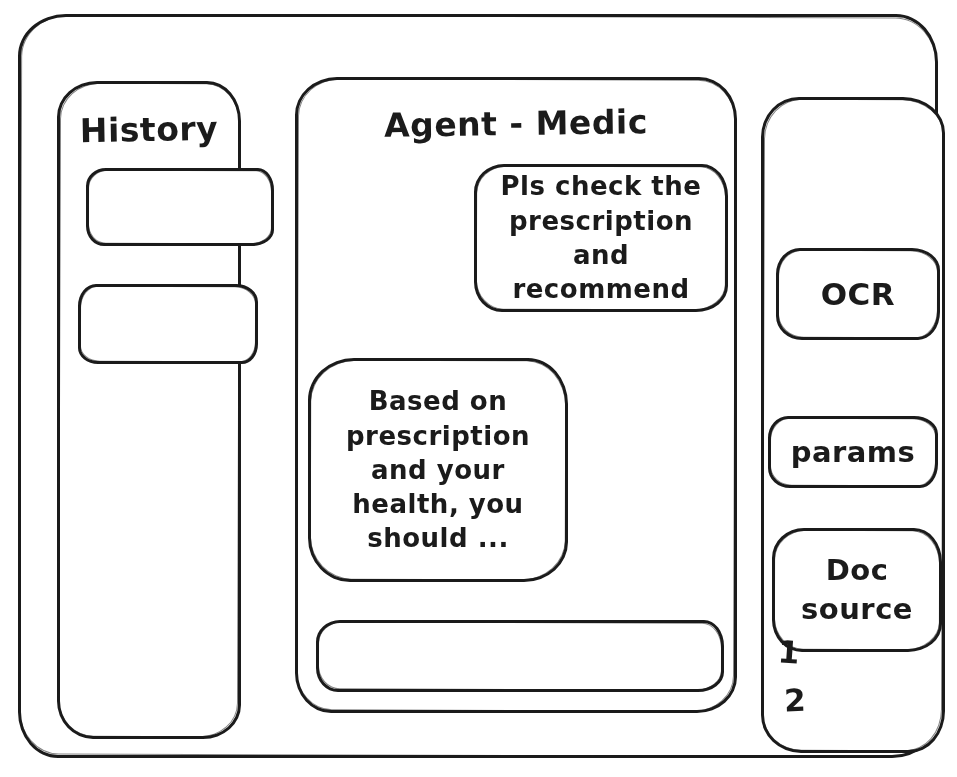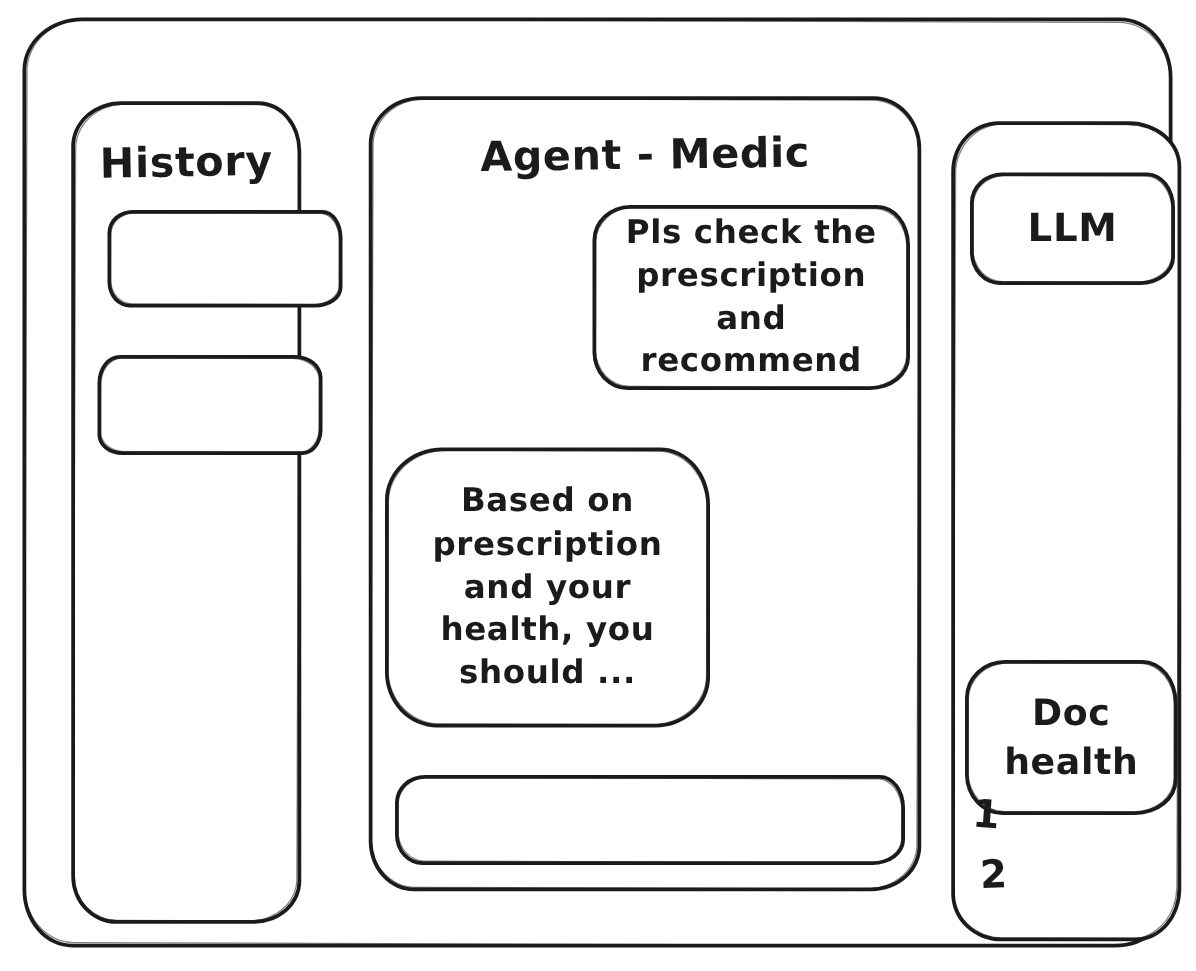--- a/index.html
+++ b/index.html
@@ -157,20 +157,21 @@
 and your
 health, you
 should ...</div>
 
     <div class="sk chat-input">
       <input type="text" placeholder="" style="">
     </div>
   </div>
 
   <div class="sk tools-panel">
-    <div class="sk tool-btn btn-llm">LLM</div>
+    <div class="sk tool-btn btn-ocr">OCR</div>
+    <div class="sk tool-btn btn-params">params</div>
     <div class="sk tool-btn btn-docsource">Doc
-health</div>
+source</div>
     <div class="doc-item doc-item-1 hand">1</div>
     <div class="doc-item doc-item-2 hand">2</div>
   </div>
 
 </div>
 
 </body></html>

